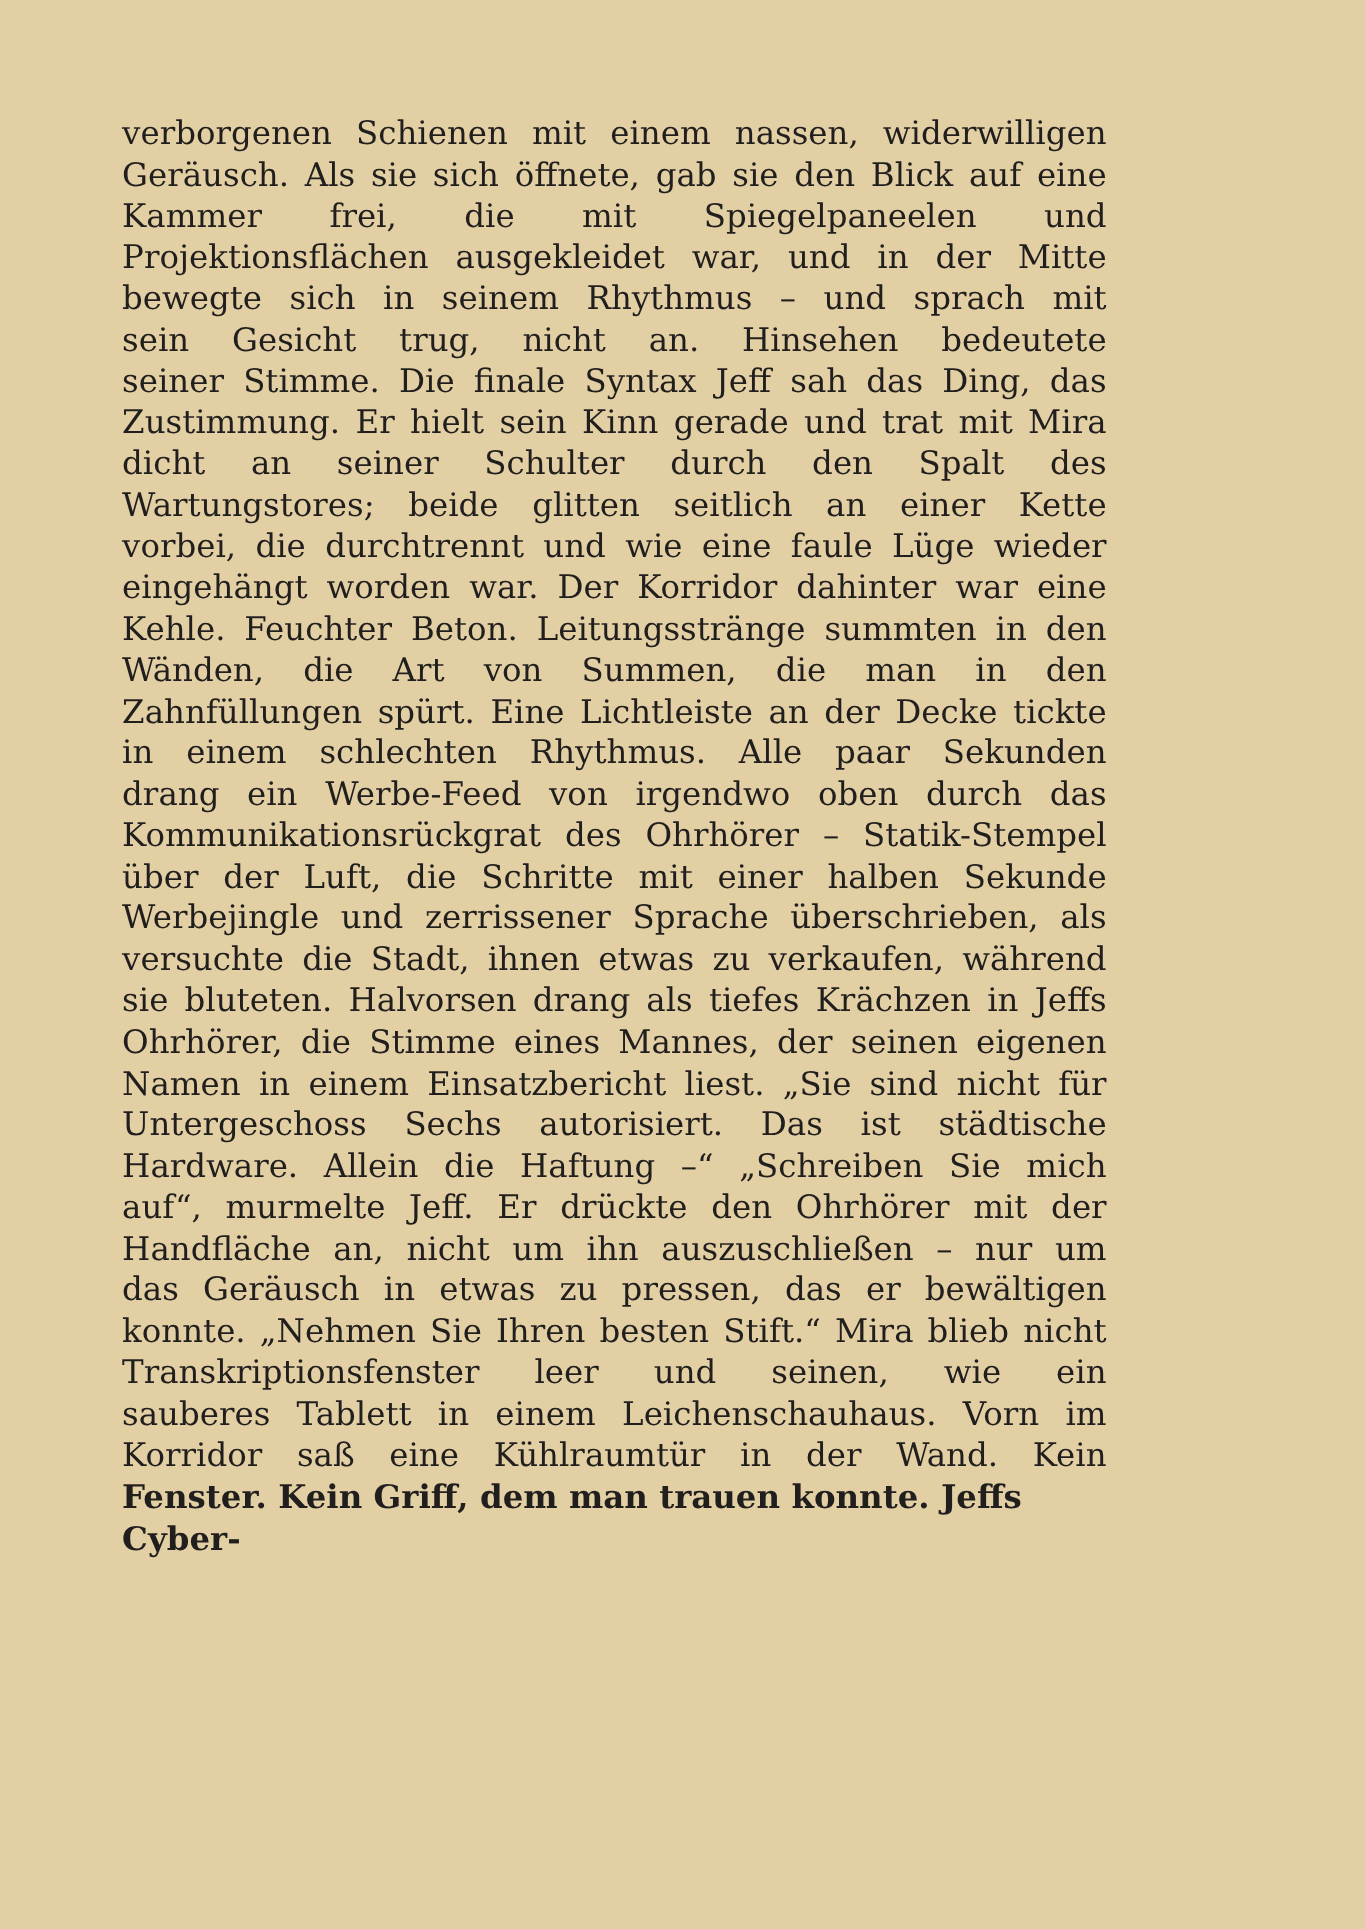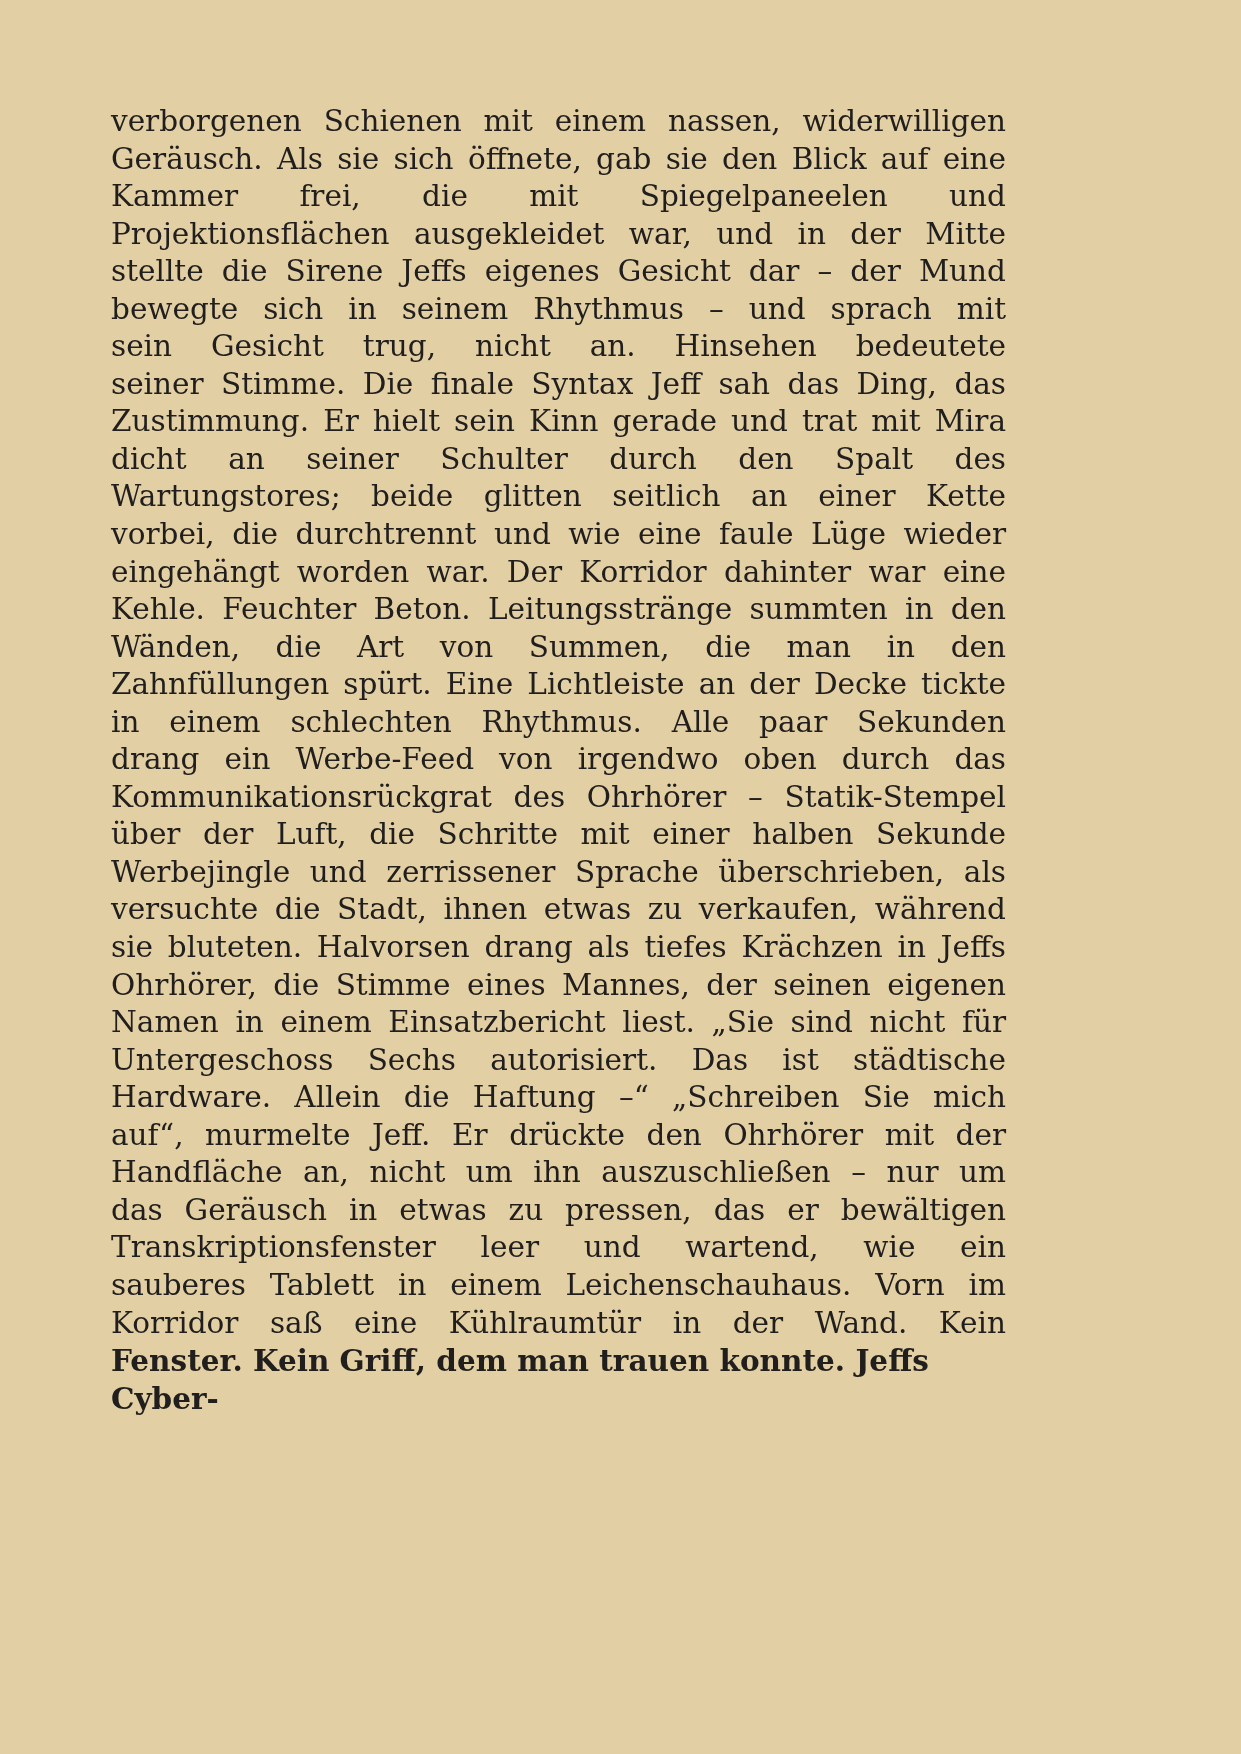--- a/index.html
+++ b/index.html
@@ -61,21 +61,20 @@
 </style>
 </head>
 <body>
 
 <div class="page">
   <div class="text-column" id="text-column">
   <div class="line"><span class="stretch">verborgenen Schienen mit einem nassen, widerwilligen</span></div>
       <div class="line"><span class="stretch">Geräusch. Als sie sich öffnete, gab sie den Blick auf eine</span></div>
       <div class="line"><span class="stretch">Kammer frei, die mit Spiegelpaneelen und</span></div>
       <div class="line"><span class="stretch">Projektionsflächen ausgekleidet war, und in der Mitte</span></div>
-      <div class="line"><span class="stretch">stellte die Sirene Jeffs eigenes Gesicht dar – der Mund</span></div>
       <div class="line"><span class="stretch">bewegte sich in seinem Rhythmus – und sprach mit</span></div>
       <div class="line"><span class="stretch">sein Gesicht trug, nicht an. Hinsehen bedeutete</span></div>
       <div class="line"><span class="stretch">seiner Stimme. Die finale Syntax Jeff sah das Ding, das</span></div>
       <div class="line"><span class="stretch">Zustimmung. Er hielt sein Kinn gerade und trat mit Mira</span></div>
       <div class="line"><span class="stretch">dicht an seiner Schulter durch den Spalt des</span></div>
       <div class="line"><span class="stretch">Wartungstores; beide glitten seitlich an einer Kette</span></div>
       <div class="line"><span class="stretch">vorbei, die durchtrennt und wie eine faule Lüge wieder</span></div>
       <div class="line"><span class="stretch">eingehängt worden war. Der Korridor dahinter war eine</span></div>
       <div class="line"><span class="stretch">Kehle. Feuchter Beton. Leitungsstränge summten in den</span></div>
       <div class="line"><span class="stretch">Wänden, die Art von Summen, die man in den</span></div>
@@ -87,18 +86,19 @@
       <div class="line"><span class="stretch">Werbejingle und zerrissener Sprache überschrieben, als</span></div>
       <div class="line"><span class="stretch">versuchte die Stadt, ihnen etwas zu verkaufen, während</span></div>
       <div class="line"><span class="stretch">sie bluteten. Halvorsen drang als tiefes Krächzen in Jeffs</span></div>
       <div class="line"><span class="stretch">Ohrhörer, die Stimme eines Mannes, der seinen eigenen</span></div>
       <div class="line"><span class="stretch">Namen in einem Einsatzbericht liest. „Sie sind nicht für</span></div>
       <div class="line"><span class="stretch">Untergeschoss Sechs autorisiert. Das ist städtische</span></div>
       <div class="line"><span class="stretch">Hardware. Allein die Haftung –“ „Schreiben Sie mich</span></div>
       <div class="line"><span class="stretch">auf“, murmelte Jeff. Er drückte den Ohrhörer mit der</span></div>
       <div class="line"><span class="stretch">Handfläche an, nicht um ihn auszuschließen – nur um</span></div>
       <div class="line"><span class="stretch">das Geräusch in etwas zu pressen, das er bewältigen</span></div>
-      <div class="line"><span class="stretch">Transkriptionsfenster leer und wartend, wie ein</span></div>
+      <div class="line"><span class="stretch">konnte. „Nehmen Sie Ihren besten Stift.“ Mira blieb nicht</span></div>
+      <div class="line"><span class="stretch">Transkriptionsfenster leer und seinen, wie ein</span></div>
       <div class="line"><span class="stretch">sauberes Tablett in einem Leichenschauhaus. Vorn im</span></div>
       <div class="line"><span class="stretch">Korridor saß eine Kühlraumtür in der Wand. Kein</span></div>
       <div class="line last"><span class="stretch">Fenster. Kein Griff, dem man trauen konnte. Jeffs Cyber-</span></div>
     </div>
 </div>
 
 </body></html>

